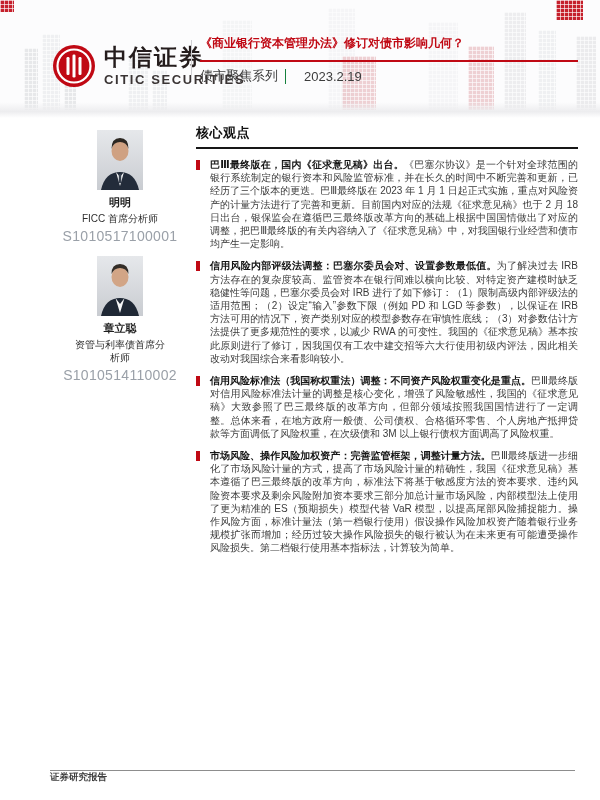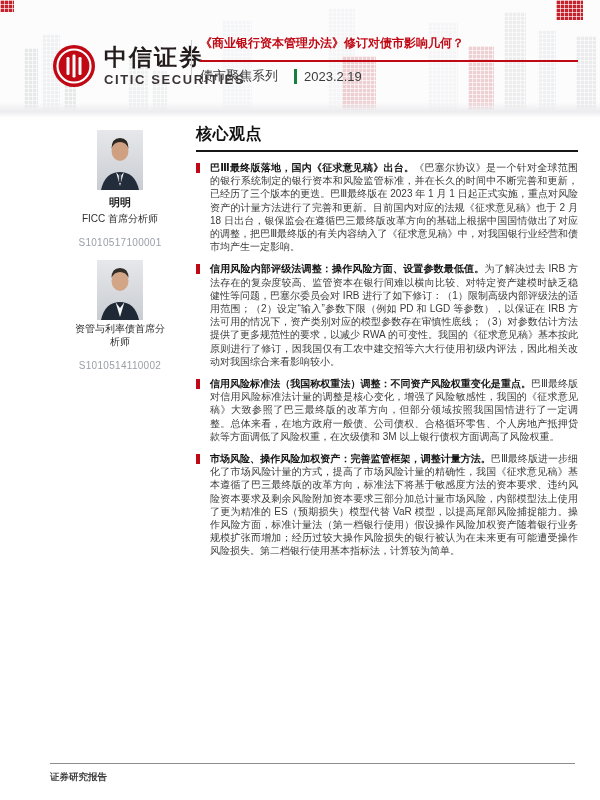--- a/index.html
+++ b/index.html
@@ -25,47 +25,47 @@
   .brand-cn { font-family:"Liberation Serif","DejaVu Serif",serif; font-weight:700; font-size:23px;
               letter-spacing:2px; color:#241c1c; line-height:24px; white-space:nowrap; }
   .brand-en { font-size:13px; font-weight:700; letter-spacing:1.6px; color:#3a3434; margin-top:2px; white-space:nowrap; }
   .logo-vrule { position:absolute; left:191px; top:40px; width:1px; height:42px; background:#cfcfd2; z-index:3; }
 
   .titleblock { position:absolute; left:200px; top:31px; width:378px; z-index:3; }
   .title { font-size:12px; font-weight:700; color:#c00914; line-height:25px; max-width:340px;
            text-align:justify; }
   .title-rule { width:378px; height:2px; background:#c00914; margin-top:4px; }
   .series-row { margin-top:5px; font-size:13px; color:#3c3c3c; display:flex; align-items:center; }
-  .series-date { border-left:3px solid #15803d; margin-left:16px; padding-left:7px; }
+  .series-date { border-left:1px solid #15803d; margin-left:7px; padding-left:18px; }
 
   
   .content { position:absolute; top:118px; left:0; width:600px; }
   .aside { position:absolute; left:56px; top:0; width:128px; text-align:center; }
   .dept { display:inline-block; font-size:11px; font-weight:700; color:#141414;
           border-bottom:2px solid #141414; padding:0 6px 5px; margin-top:6px; letter-spacing:.5px; white-space:nowrap; }
   .analyst { margin-top:12px; }
   .photo { width:46px; height:60px; margin:0 auto; background:linear-gradient(to bottom,#e6e8eb,#c9ccd1);
            overflow:hidden; }
   .a-name { font-size:11px; font-weight:700; color:#1d1d1d; margin-top:5px; }
   .a-title { font-size:10px; color:#2e2e2e; margin:2px auto 0; max-width:92px; line-height:13px; }
-  .a-lic { font-size:10px; color:#9aa0a8; margin-top:12px; letter-spacing:.3px; }
+  .a-lic { font-size:14px; color:#9aa0a8; margin-top:3px; letter-spacing:.3px; }
 
   .main { position:absolute; left:196px; top:0; width:382px; }
-  .section-head { font-size:16px; font-weight:700; color:#111; letter-spacing:.5px;
+  .section-head { font-size:13px; font-weight:700; color:#111; letter-spacing:.5px;
                   border-bottom:2px solid #161616; padding-bottom:5px; margin-top:6px; }
   .intro { margin-top:9px; font-size:10px; line-height:13.2px; font-weight:700; color:#c00914;
            text-align:justify; }
   .bullet { position:relative; margin-top:9px; padding-left:14px; font-size:10px; line-height:13.2px;
             color:#3b3b3b; text-align:justify; }
   .bullet .marker { position:absolute; left:0; top:1.5px; width:4px; height:10px; background:#c00914; }
   .bullet .lead { font-weight:700; color:#161616; }
 
   
   .footer { position:absolute; left:50px; right:25px; bottom:16px; border-top:1px solid #8d8d8d;
-            padding-top:7px; display:flex; justify-content:space-between;
+            display:flex; justify-content:space-between;
             font-size:9.5px; font-weight:700; color:#3d3d3d; }
 </style>
 </head>
 <body>
 
 <div class="page">
 
   <div class="banner">
     <div>
       <div class="bld red" style="left:0;   top:0;  width:14px; height:12px;"></div>
@@ -132,34 +132,35 @@
 
       <div class="analyst">
         <div class="photo">
           <svg viewBox="0 0 46 60" width="46" height="60">
             <ellipse cx="23" cy="21" rx="8.5" ry="10" fill="#d2a586"></ellipse>
             <path d="M14.5 18 q0-10 8.5-10 q8.5 0 8.5 10 q-2.5-6 -8.5-6 q-6 0 -8.5 6 Z" fill="#332d27"></path>
             <path d="M4 60 q4-18 19-18 q15 0 19 18 Z" fill="#1f2835"></path>
             <path d="M18.5 42 l4.5 6 l4.5-6 l-4.5 15 Z" fill="#f4f5f6"></path>
           </svg>
         </div>
+        <div class="a-name">章立聪</div>
         <div class="a-title">资管与利率债首席分析师</div>
         <div class="a-lic">S1010514110002</div>
       </div>
     </aside>
 
     <main class="main">
       <div class="section-head">核心观点</div>
 
 
       <p class="bullet">
-        <span class="marker"></span><span class="lead">巴Ⅲ最终版落地，国内《征求意见稿》出台。</span><span>《巴塞尔协议》是一个针对全球范围的银行系统制定的银行资本和风险监管标准，并在长久的时间中不断完善和更新，已经历了三个版本的更迭。巴Ⅲ最终版在 2023 年 1 月 1 日起正式实施，重点对风险资产的计量方法进行了完善和更新。目前国内对应的法规《征求意见稿》也于 2 月 18 日出台，银保监会在遵循巴三最终版改革方向的基础上根据中国国情做出了对应的调整，把巴Ⅲ最终版的有关内容纳入了《征求意见稿》中，对我国银行业经营和债市均产生一定影响。</span>
+        <span class="marker"></span><span class="lead">巴Ⅲ最终版在，国内《征求意见稿》出台。</span><span>《巴塞尔协议》是一个针对全球范围的银行系统制定的银行资本和风险监管标准，并在长久的时间中不断完善和更新，已经历了三个版本的更迭。巴Ⅲ最终版在 2023 年 1 月 1 日起正式实施，重点对风险资产的计量方法进行了完善和更新。目前国内对应的法规《征求意见稿》也于 2 月 18 日出台，银保监会在遵循巴三最终版改革方向的基础上根据中国国情做出了对应的调整，把巴Ⅲ最终版的有关内容纳入了《征求意见稿》中，对我国银行业经营和债市均产生一定影响。</span>
       </p>
       <p class="bullet">
-        <span class="marker"></span><span class="lead">信用风险内部评级法调整：操作风险方面、设置参数最低值。</span><span>为了解决过去 IRB 方法存在的复杂度较高、监管资本在银行间难以横向比较、对特定资产建模时缺乏稳健性等问题，巴塞尔委员会对 IRB 进行了如下修订：（1）限制高级内部评级法的适用范围；（2）设定“输入”参数下限（例如 PD 和 LGD 等参数），以保证在 IRB 方法可用的情况下，资产类别对应的模型参数存在审慎性底线；（3）对参数估计方法提供了更多规范性的要求，以减少 RWA 的可变性。我国的《征求意见稿》基本按此原则进行了修订，因我国仅有工农中建交招等六大行使用初级内评法，因此相关改动对我国综合来看影响较小。</span>
+        <span class="marker"></span><span class="lead">信用风险内部评级法调整：巴塞尔委员会对、设置参数最低值。</span><span>为了解决过去 IRB 方法存在的复杂度较高、监管资本在银行间难以横向比较、对特定资产建模时缺乏稳健性等问题，巴塞尔委员会对 IRB 进行了如下修订：（1）限制高级内部评级法的适用范围；（2）设定“输入”参数下限（例如 PD 和 LGD 等参数），以保证在 IRB 方法可用的情况下，资产类别对应的模型参数存在审慎性底线；（3）对参数估计方法提供了更多规范性的要求，以减少 RWA 的可变性。我国的《征求意见稿》基本按此原则进行了修订，因我国仅有工农中建交招等六大行使用初级内评法，因此相关改动对我国综合来看影响较小。</span>
       </p>
       <p class="bullet">
         <span class="marker"></span><span class="lead">信用风险标准法（我国称权重法）调整：不同资产风险权重变化是重点。</span><span>巴Ⅲ最终版对信用风险标准法计量的调整是核心变化，增强了风险敏感性，我国的《征求意见稿》大致参照了巴三最终版的改革方向，但部分领域按照我国国情进行了一定调整。总体来看，在地方政府一般债、公司债权、合格循环零售、个人房地产抵押贷款等方面调低了风险权重，在次级债和 3M 以上银行债权方面调高了风险权重。</span>
       </p>
       <p class="bullet">
         <span class="marker"></span><span class="lead">市场风险、操作风险加权资产：完善监管框架，调整计量方法。</span><span>巴Ⅲ最终版进一步细化了市场风险计量的方式，提高了市场风险计量的精确性，我国《征求意见稿》基本遵循了巴三最终版的改革方向，标准法下将基于敏感度方法的资本要求、违约风险资本要求及剩余风险附加资本要求三部分加总计量市场风险，内部模型法上使用了更为精准的 ES（预期损失）模型代替 VaR 模型，以提高尾部风险捕捉能力。操作风险方面，标准计量法（第一档银行使用）假设操作风险加权资产随着银行业务规模扩张而增加；经历过较大操作风险损失的银行被认为在未来更有可能遭受操作风险损失。第二档银行使用基本指标法，计算较为简单。</span>
       </p>
     </main>
   </div>
 

